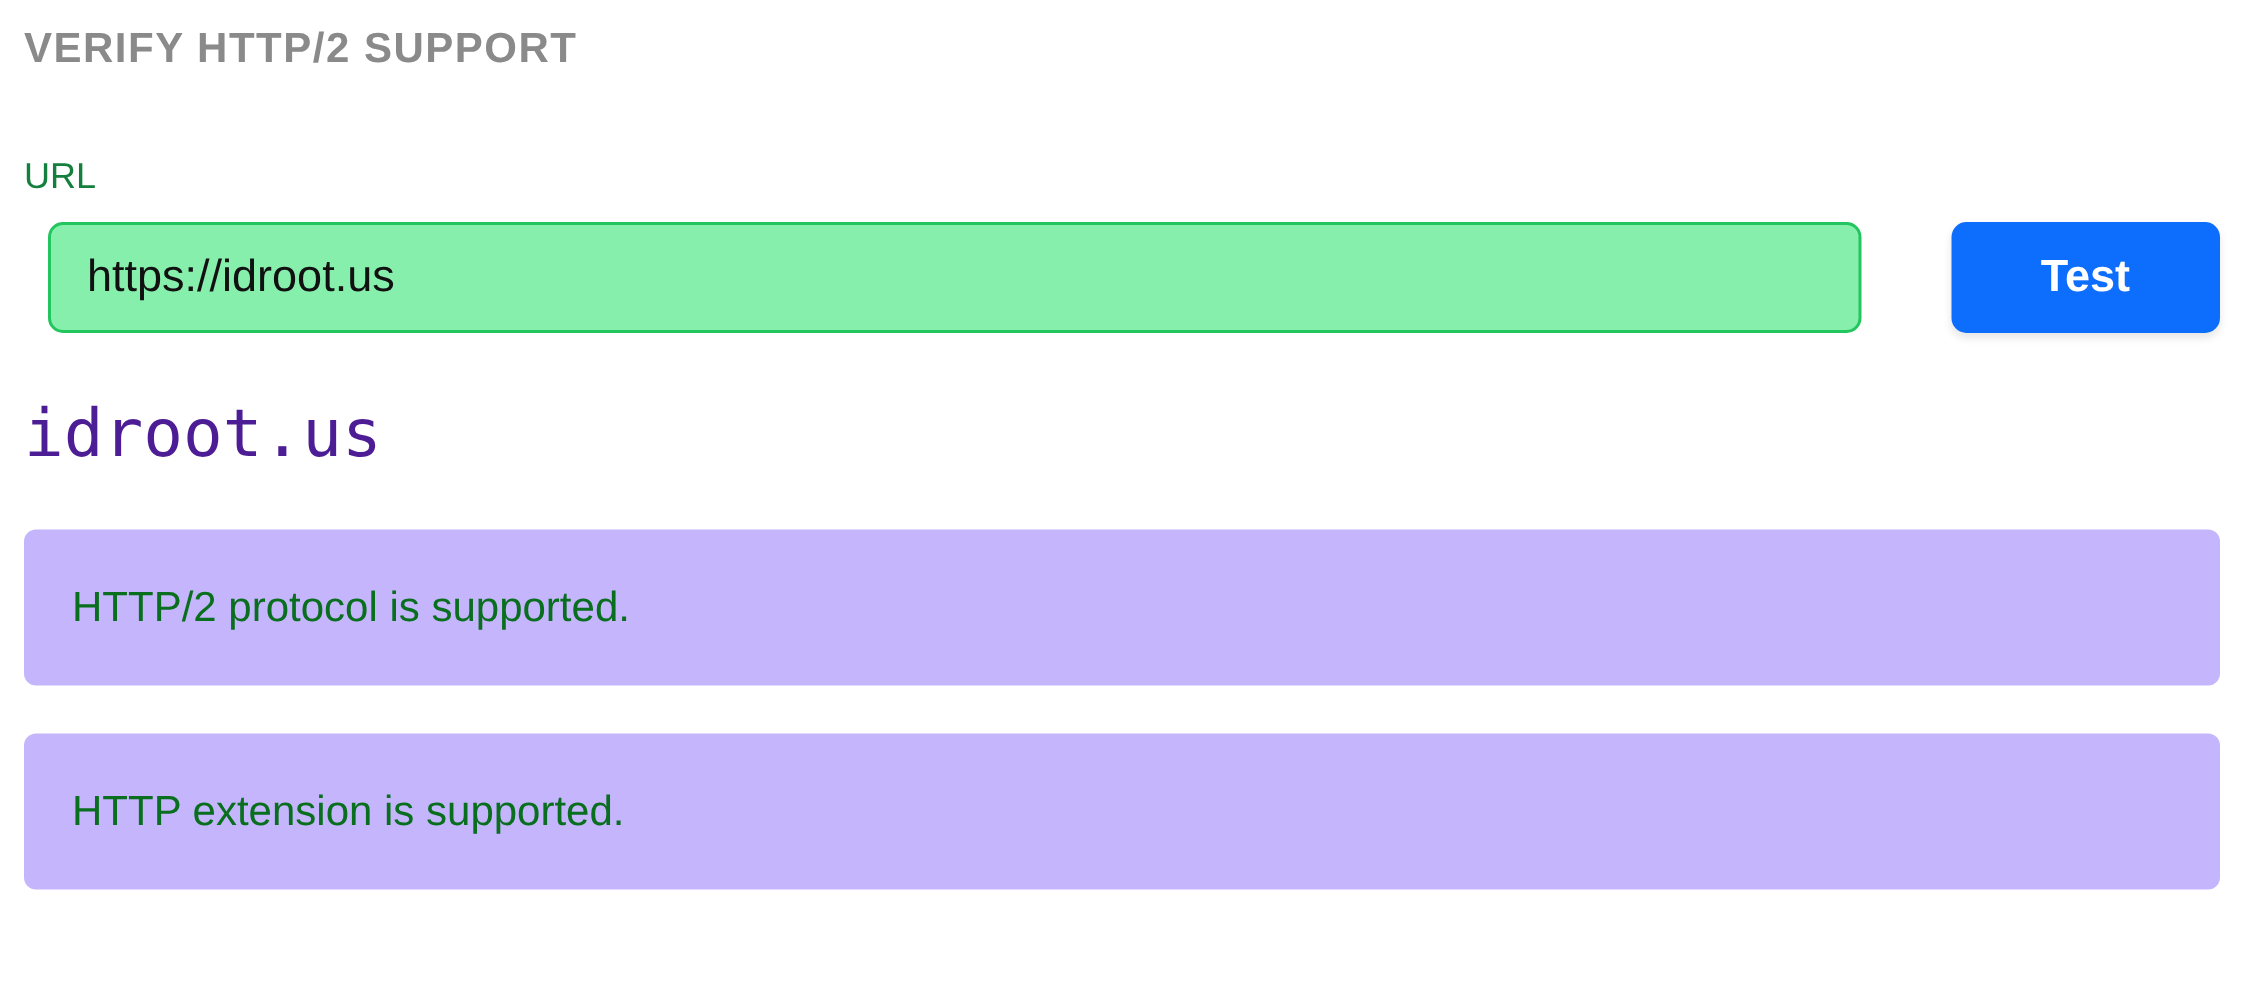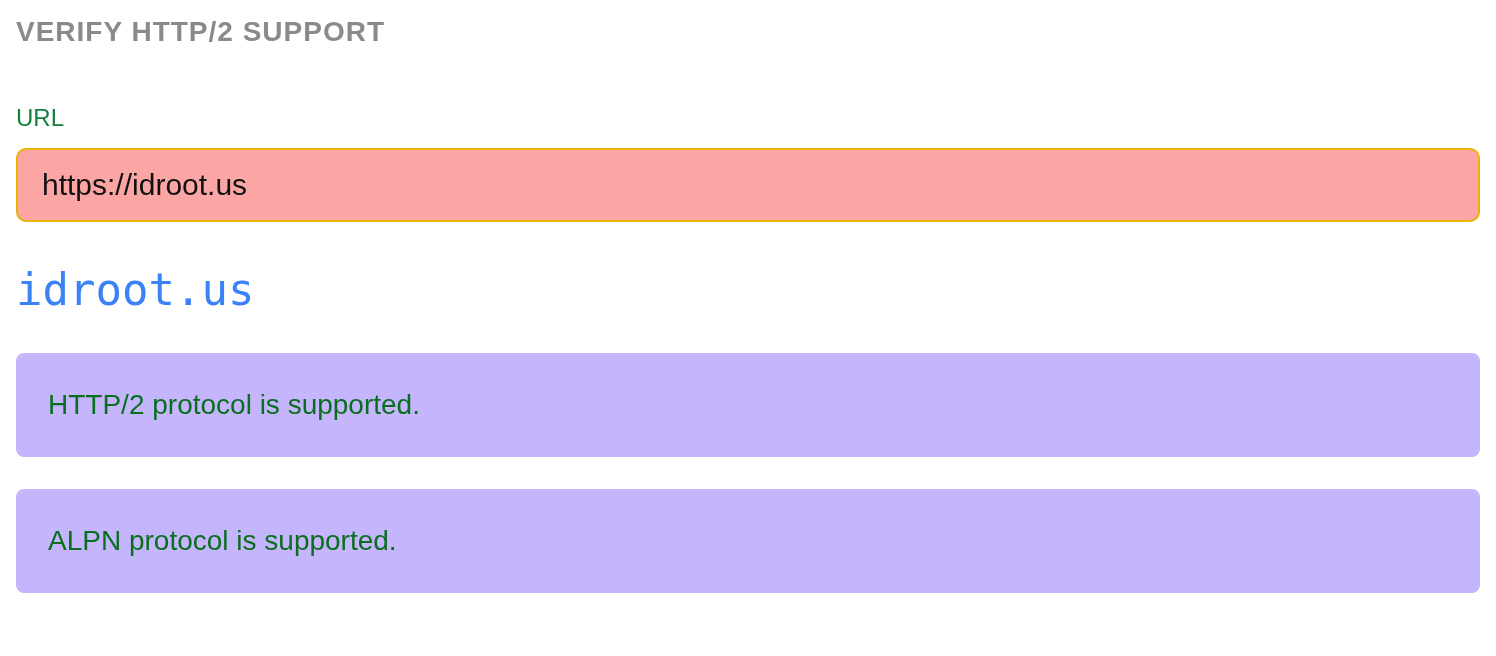--- a/index.html
+++ b/index.html
@@ -30,44 +30,45 @@
     .input-row {
       display: flex;
       align-items: stretch;
       gap: 60px;
       margin-bottom: 42px;
     }
     .url-input {
       flex: 1;
       font-size: 30px;
       padding: 18px 24px;
-      border: 2px solid #eab308;
+      border: 2px solid #22c55e;
       border-radius: 10px;
       outline: none;
       color: #111;
       font-family: inherit;
-      background: #fca5a5;
+      background: #86efac;
+      margin-left: 16px;
     }
     .test-button {
       background: #0d6efd;
       color: #ffffff;
       font-size: 30px;
       font-weight: 700;
       border: none;
       border-radius: 10px;
       padding: 0 60px;
       cursor: pointer;
       box-shadow: 0 3px 6px rgba(0,0,0,0.1);
       font-family: inherit;
     }
     .result-domain {
       font-family: ui-monospace, SFMono-Regular, "SF Mono", Menlo, Consolas, monospace;
       font-size: 44px;
       font-weight: 400;
-      color: #3b82f6;
+      color: #4c1d95;
       margin-bottom: 38px;
     }
     .result-box {
       background: #c4b5fd;
       border-radius: 8px;
       padding: 36px 32px;
       margin-bottom: 32px;
     }
     .result-text {
       font-size: 28px;
@@ -76,23 +77,24 @@
   </style>
 </head>
 <body>
 
 <h2 class="page-title">VERIFY HTTP/2 SUPPORT</h2>
 
 <label class="url-label">URL</label>
 
 <div class="input-row">
   <input type="text" class="url-input" value="https://idroot.us" style="">
+  <button class="test-button">Test</button>
 </div>
 
 <div class="result-domain">idroot.us</div>
 
 <div class="result-box">
   <div class="result-text">HTTP/2 protocol is supported.</div>
 </div>
 
 <div class="result-box">
-  <div class="result-text">ALPN protocol is supported.</div>
+  <div class="result-text">HTTP extension is supported.</div>
 </div>
 
 </body></html>

